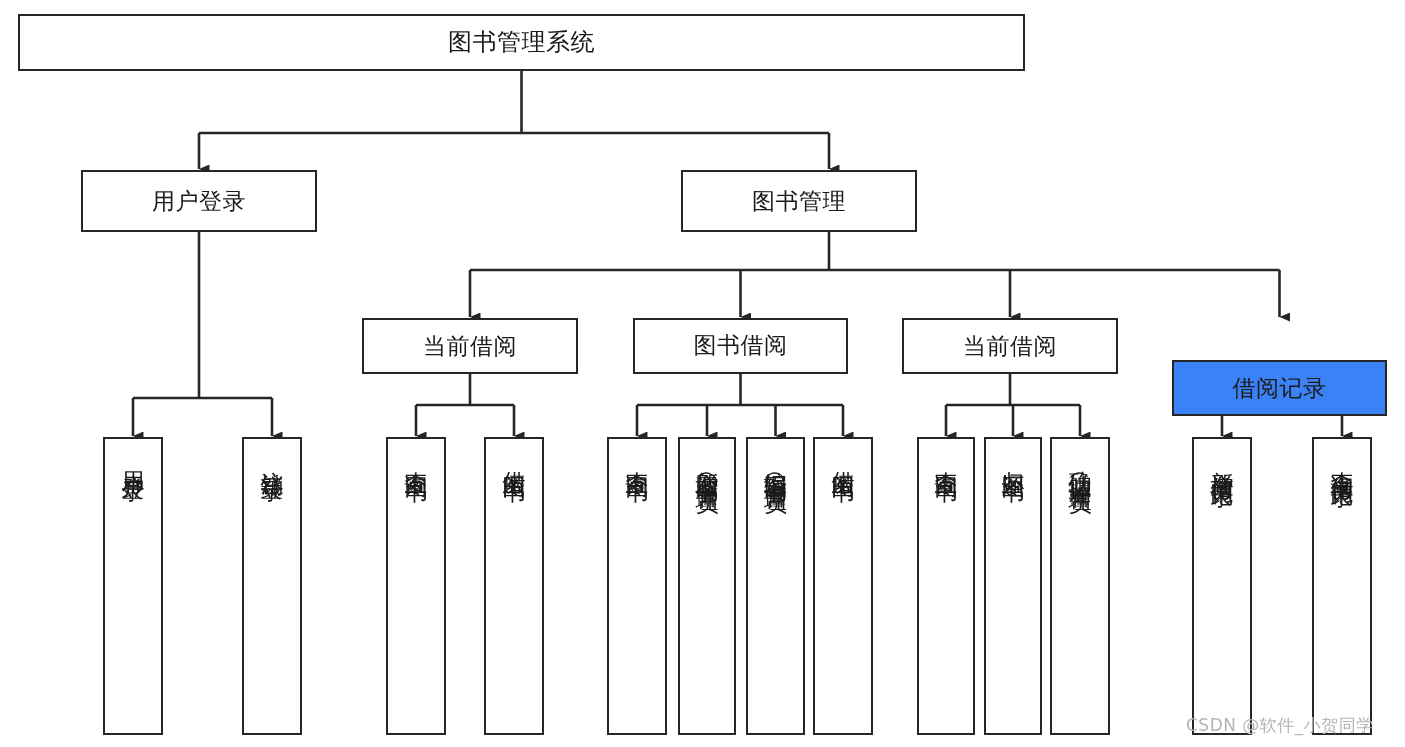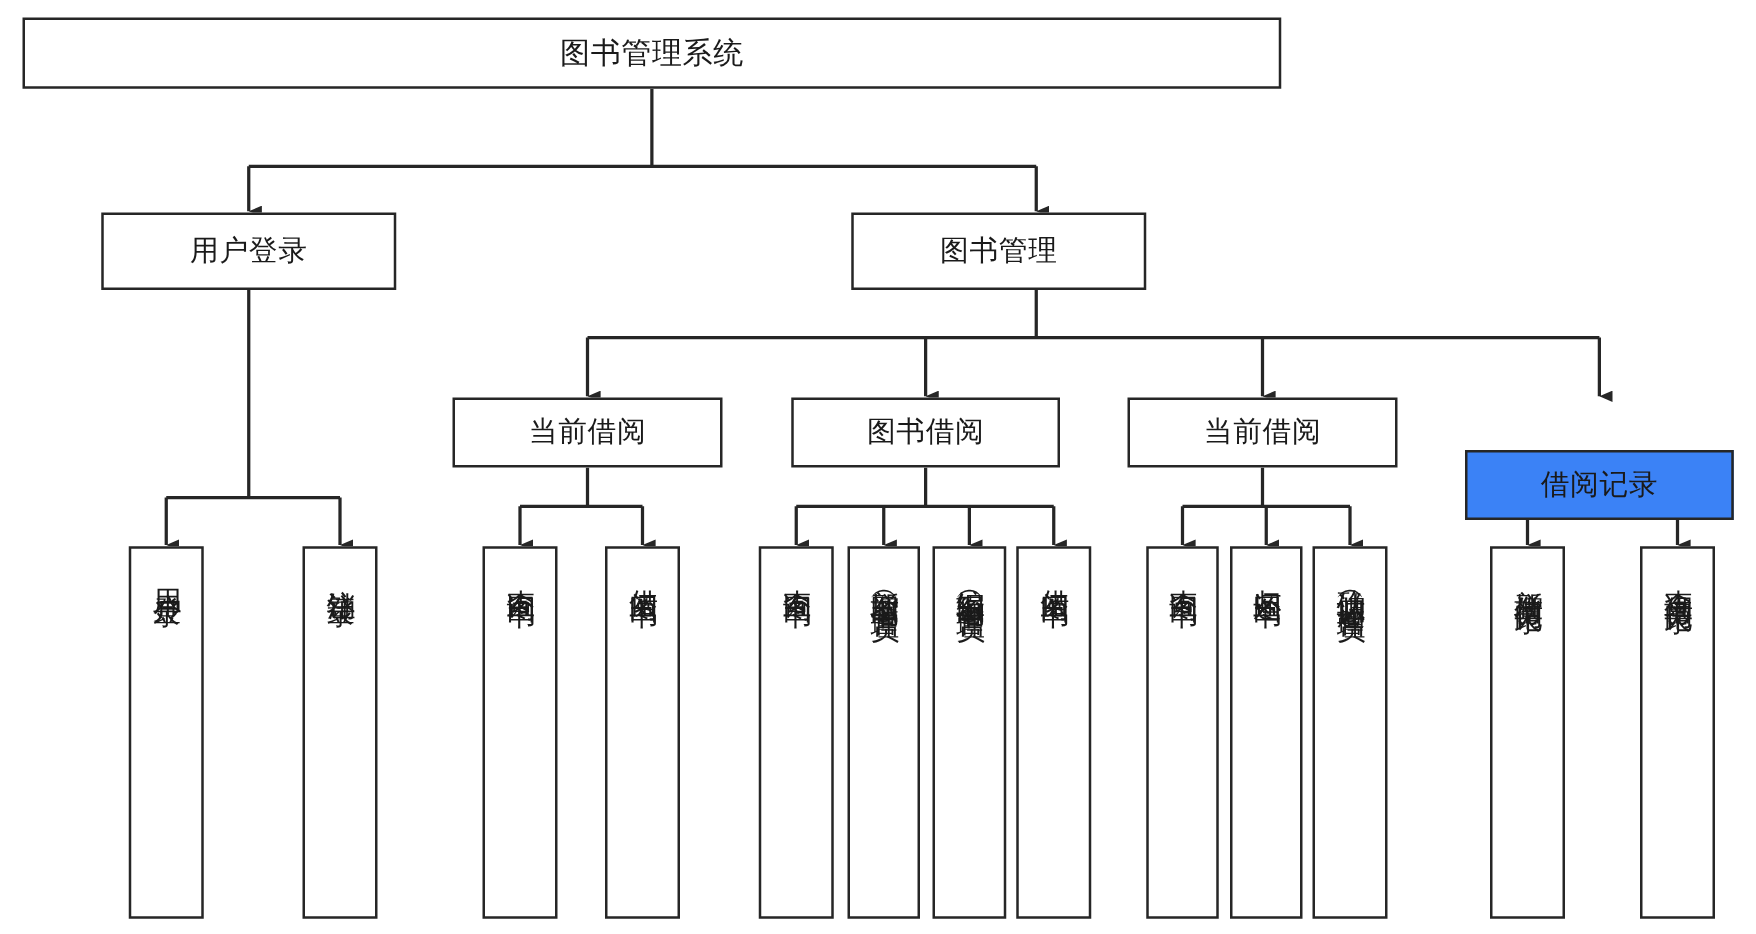--- a/index.html
+++ b/index.html
@@ -174,13 +174,14 @@
         <span class="label" style="color: rgb(26, 26, 26);">确认归还（管理员）</span>
       </div>
       <div class="node vertical" style="left: 1192px; top: 437px; width: 60px; height: 298px; border-color: rgb(38, 38, 38); background: rgb(255, 255, 255);">
         <span class="label" style="color: rgb(26, 26, 26);">新增借阅记录</span>
       </div>
       <div class="node vertical" style="left: 1312px; top: 437px; width: 60px; height: 298px; border-color: rgb(38, 38, 38); background: rgb(255, 255, 255);">
         <span class="label" style="color: rgb(26, 26, 26);">查询借阅记录</span>
       </div>
     </div>
 
+  <div class="watermark">CSDN @软件_小贺同学</div>
 </div>
 
 </body></html>

